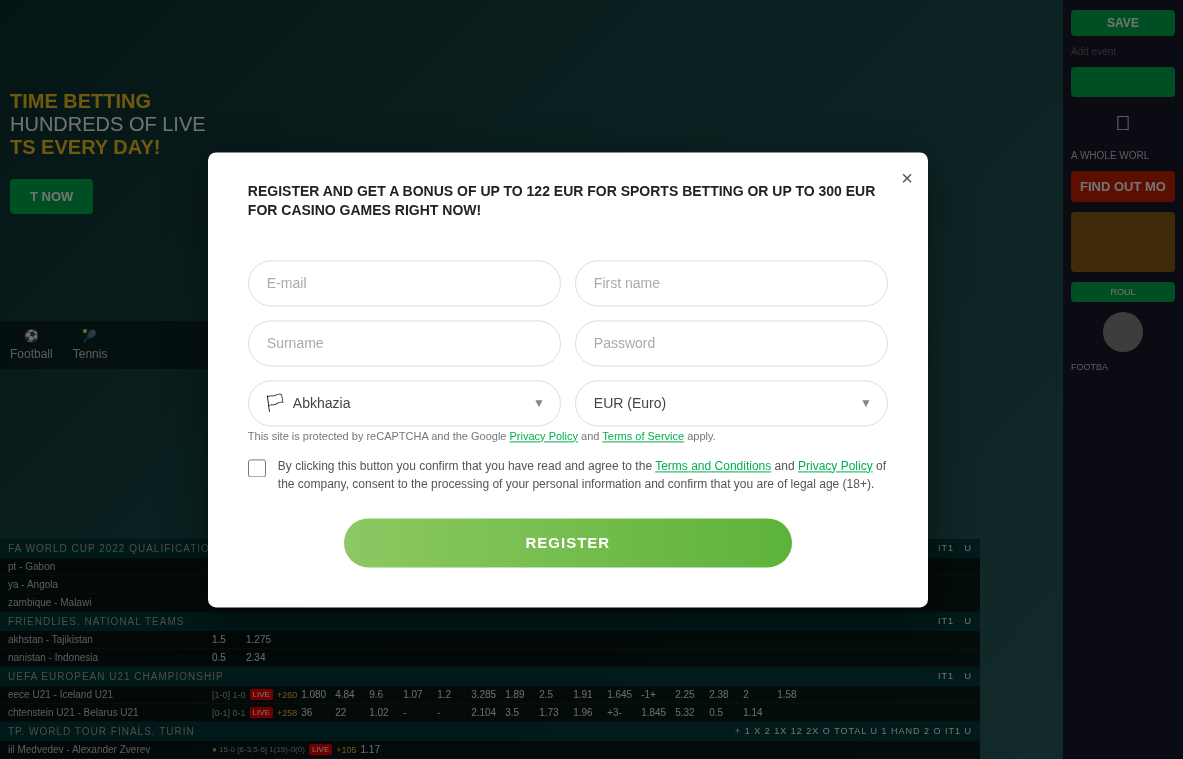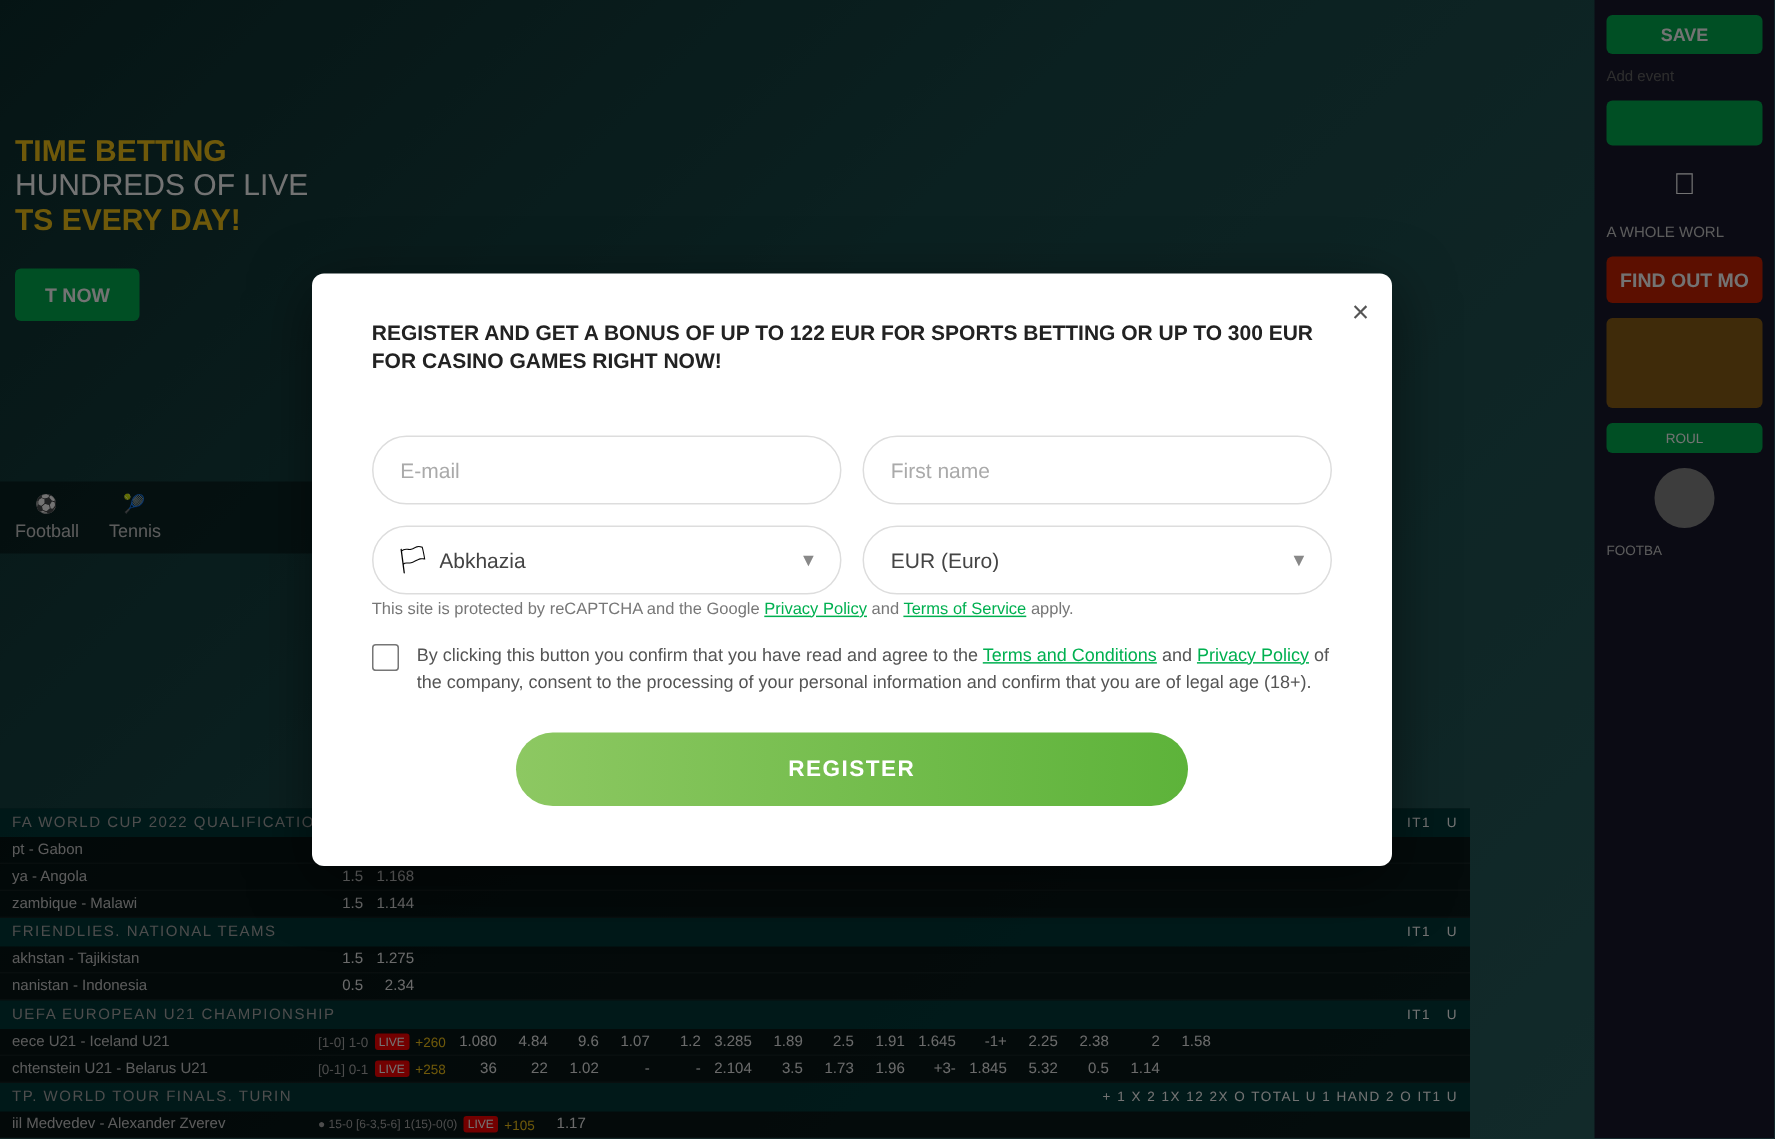--- a/index.html
+++ b/index.html
@@ -98,21 +98,21 @@
     .match-row {
       display: flex;
       align-items: center;
       padding: 3px 8px;
       border-bottom: 1px solid rgba(255,255,255,0.05);
       gap: 4px;
       font-size: 10px;
       color: #ccc;
     }
     .match-name { width: 200px; white-space: nowrap; overflow: hidden; }
-    .num { color: #eee; min-width: 30px; text-align: right; }
+    .num { color: #eee; min-width: 30px; text-align: left; }
     .live-badge {
       background: red;
       color: #fff;
       font-size: 8px;
       padding: 1px 3px;
       border-radius: 2px;
     }
     .plus-badge {
       color: #f5c518;
       font-size: 9px;
@@ -453,21 +453,23 @@
 <div class="modal">
   <button class="modal-close">×</button>
   <div class="modal-title">REGISTER AND GET A BONUS OF UP TO 122 EUR FOR SPORTS BETTING OR UP TO 300 EUR FOR CASINO GAMES RIGHT NOW!</div>
 
   <div class="form-grid">
 
     <input type="email" class="form-input" placeholder="E-mail" style="">
 
     <input type="text" class="form-input" placeholder="First name" style="">
 
-
+    <input type="text" class="form-input" placeholder="Surname" style="">
+
+    <input type="password" class="form-input" placeholder="Password" style="">
 
     <div class="select-wrapper">
       <span class="select-flag">🏳</span>
       <select class="form-select select-with-flag">
         <option>Abkhazia</option>
         <option>Afghanistan</option>
         <option>Albania</option>
       </select>
       <span class="chevron-icon">▼</span>
     </div>

